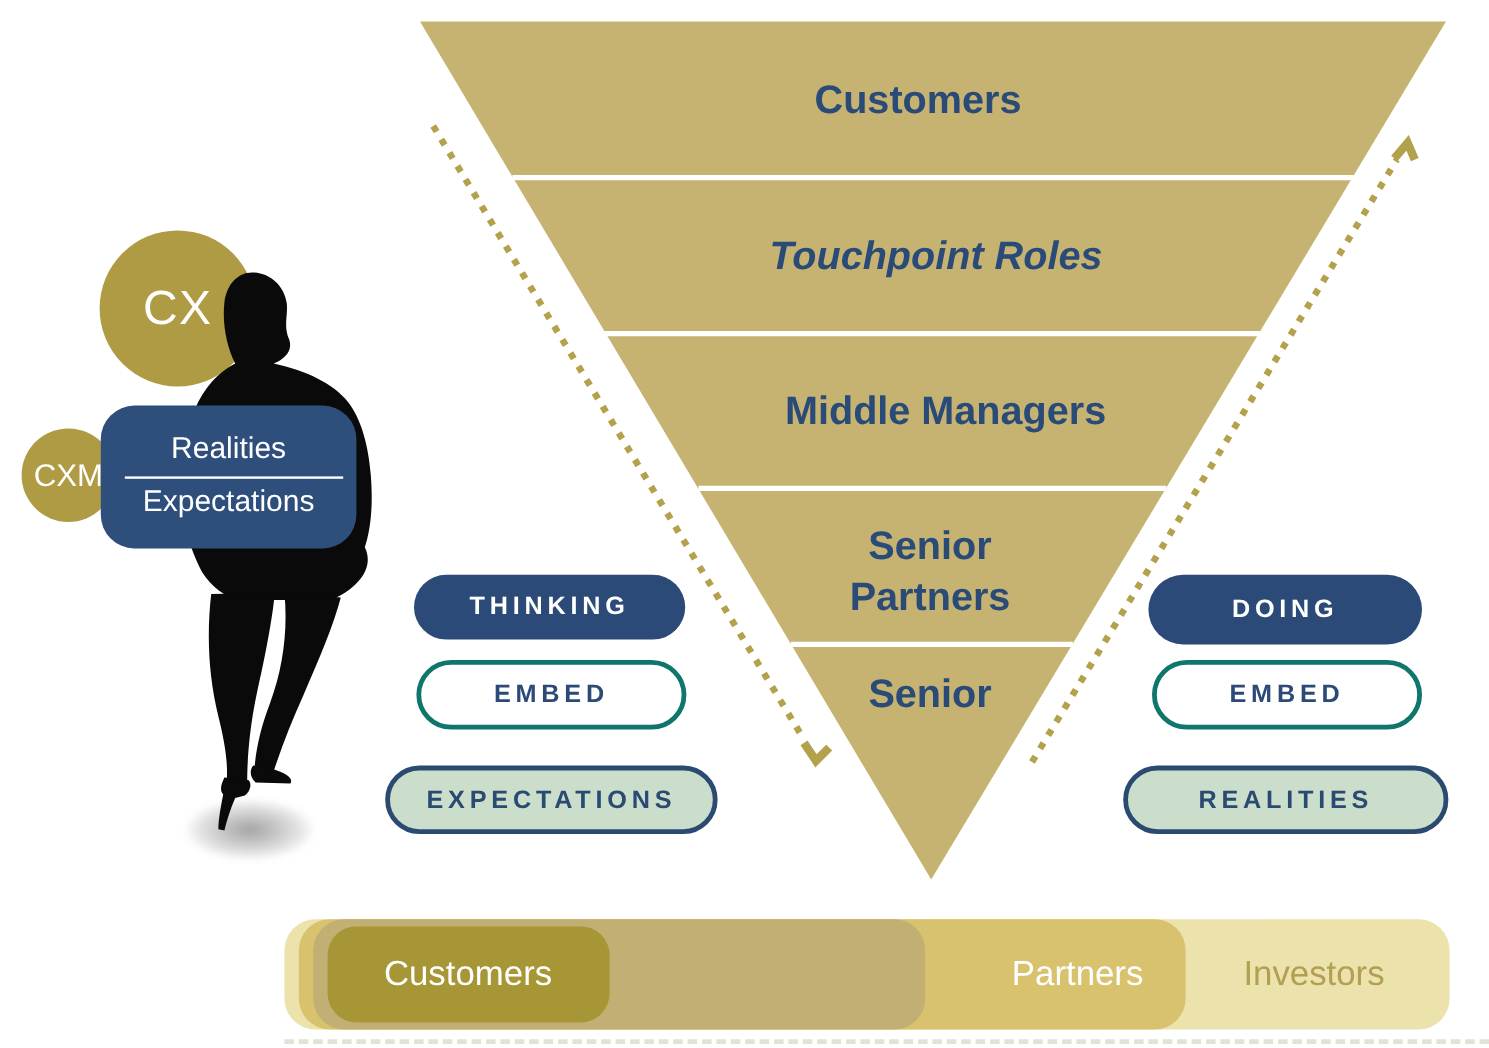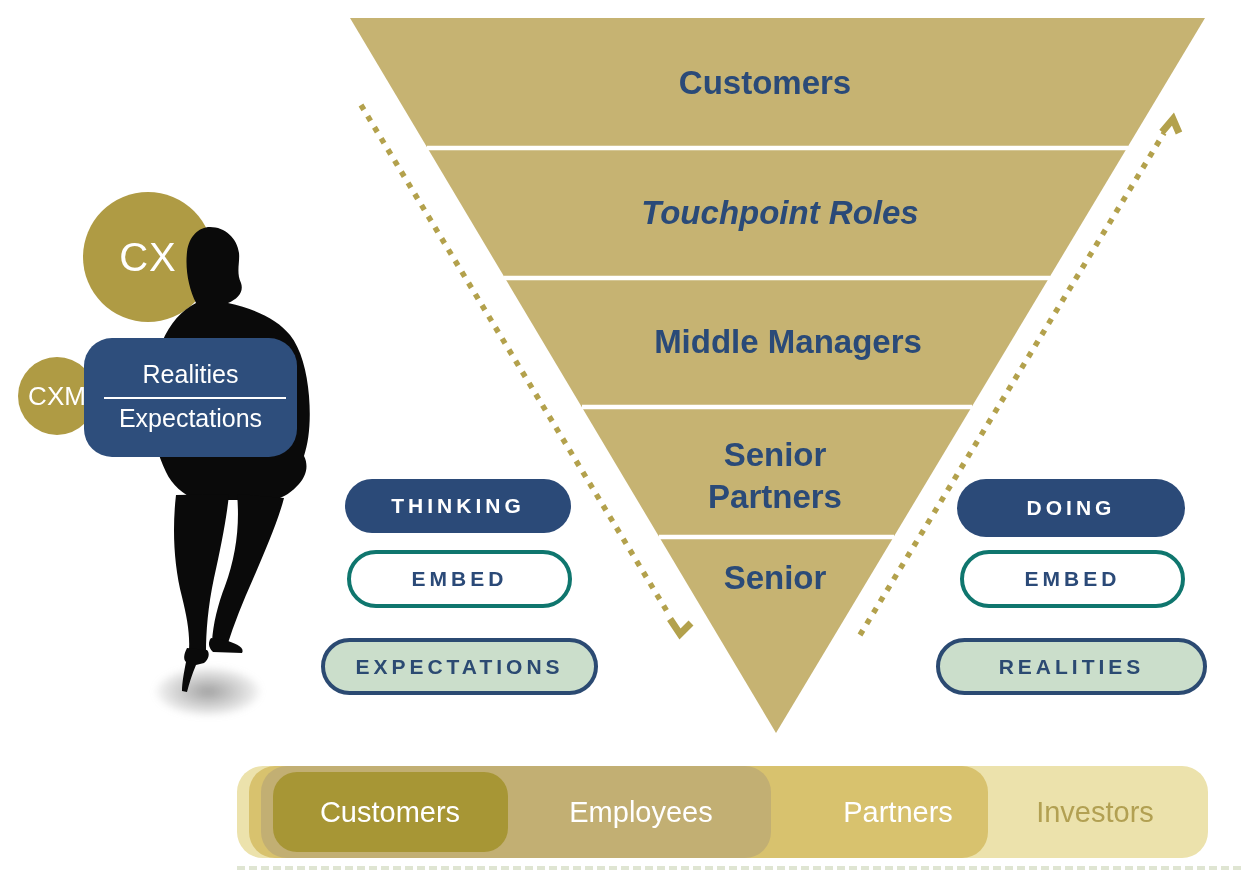--- a/index.html
+++ b/index.html
@@ -157,17 +157,16 @@
   </div>
 
   <div id="bottom-dashes"></div>
 
   <div class="bar-layer" id="seg-investors"></div>
   <div class="bar-layer" id="seg-partners"></div>
   <div class="bar-layer" id="seg-employees"></div>
   <div class="bar-layer" id="seg-customers"></div>
 
   <div class="bar-label" style="left:390px;">Customers</div>
-  <div class="bar-label" style="left:641px;">Employees</div>
   <div class="bar-label" style="left:878px;margin-left:20px;">Partners</div>
   <div class="bar-label muted" style="left:1095px;">Investors</div>
 
 </div>
 
 </body></html>

